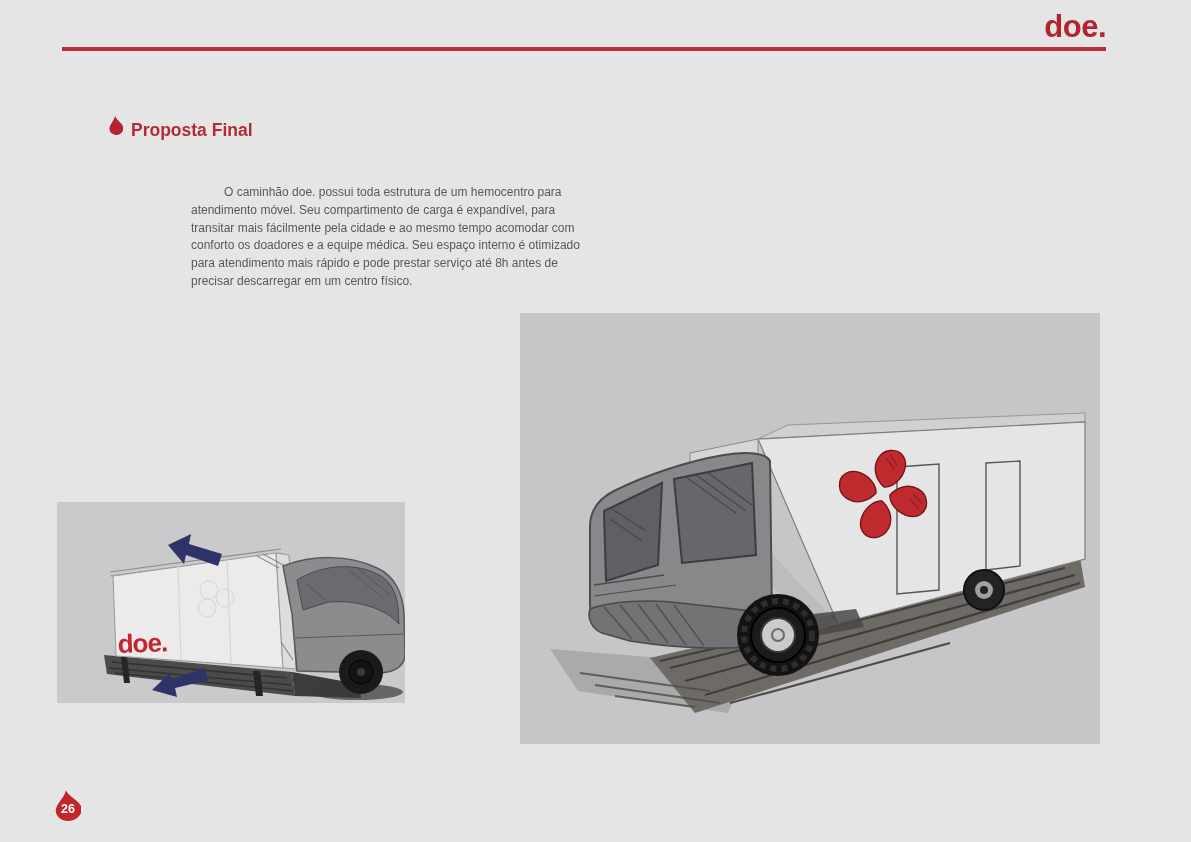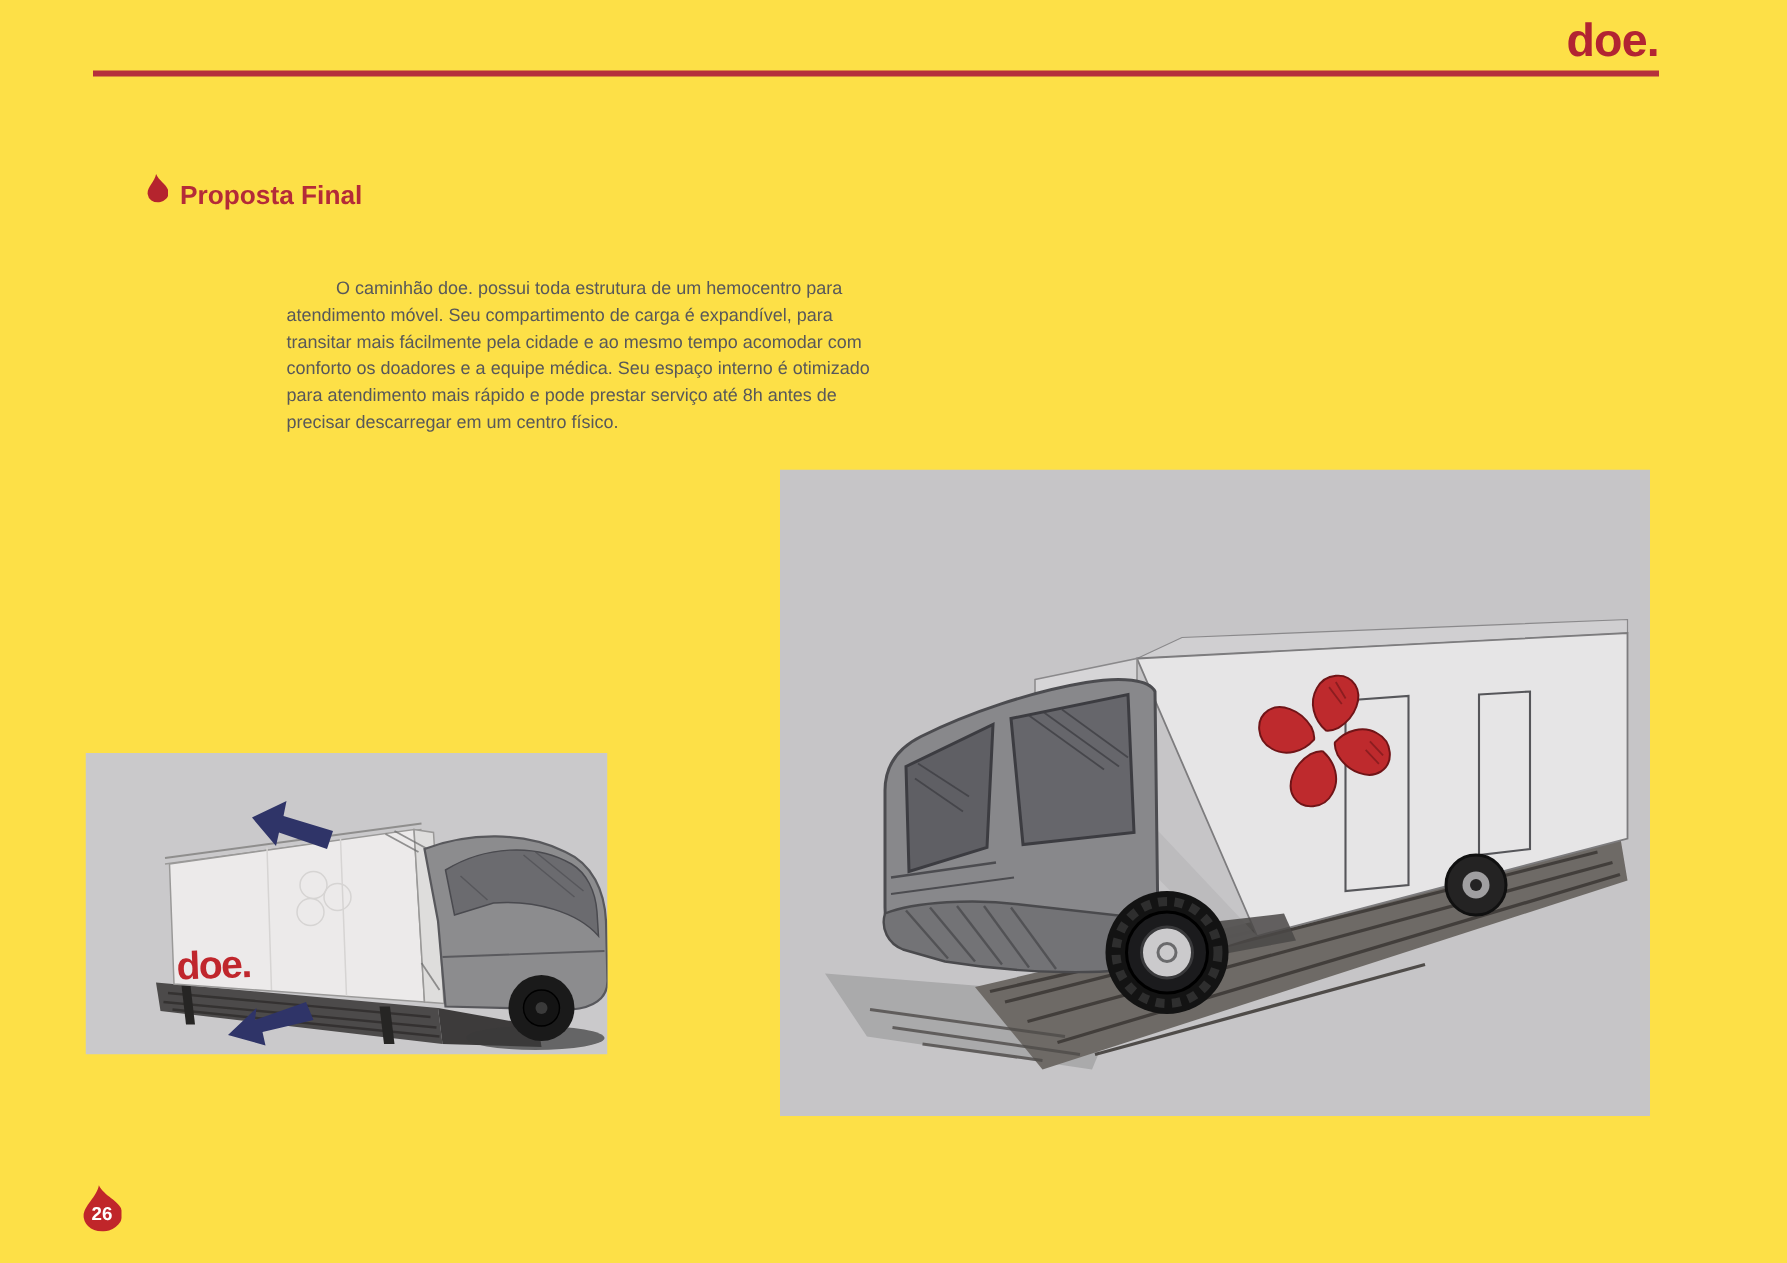--- a/index.html
+++ b/index.html
@@ -1,35 +1,35 @@
 <!DOCTYPE html>
 <html><head>
 <meta charset="utf-8">
 <style>
   html,body{margin:0;padding:0;background:#ffffff;}
   .page{
     position:relative;
     width:1191px;height:842px;
-    background:#fde047;
+    background:#e5e5e5;
     font-family:"Liberation Sans", sans-serif;
     overflow:hidden;
   }
   
   .logo{
     position:absolute;top:11px;right:85px;
     font-size:31px;font-weight:bold;letter-spacing:-0.5px;
     color:#b22432;line-height:1;
   }
   .header-rule{
     position:absolute;left:62px;top:47px;
     width:1044px;height:4px;background:#b5303c;
   }
   
   .section-head{
-    position:absolute;left:98px;top:115px;
+    position:absolute;left:109px;top:115px;
     display:flex;align-items:flex-start;gap:8px;
   }
   .drop-icon{width:14px;height:19px;margin-top:1px;}
   .section-title{
     font-size:17.5px;font-weight:bold;color:#b42b38;
     padding-top:5px;letter-spacing:0;
   }
   
   .body-par{
     position:absolute;left:191px;top:172px;width:394px;

